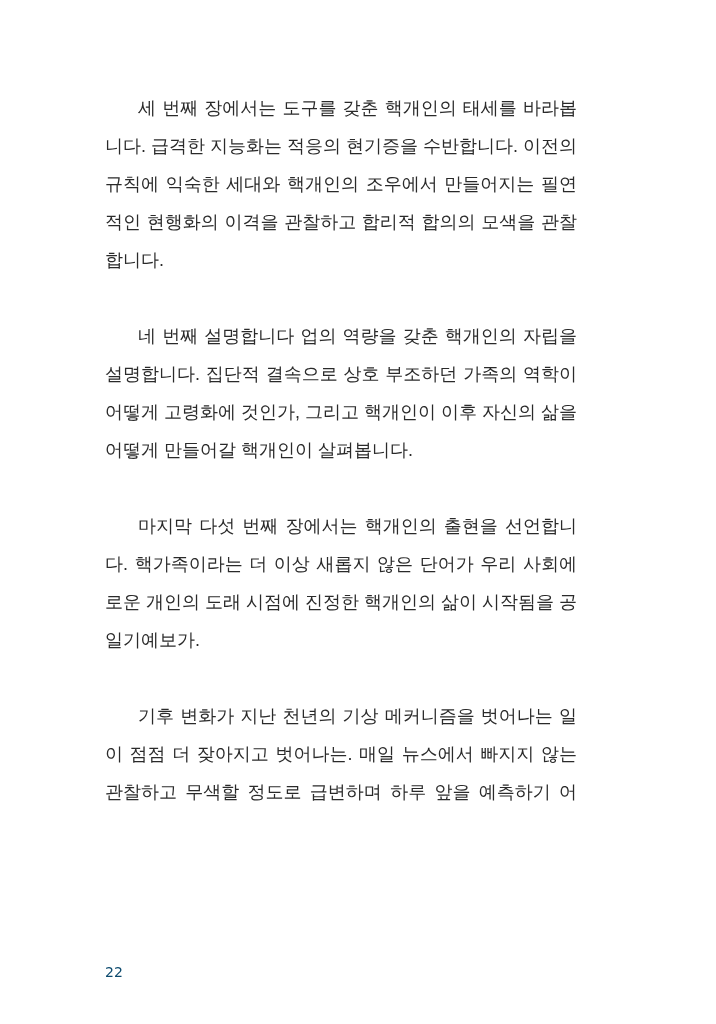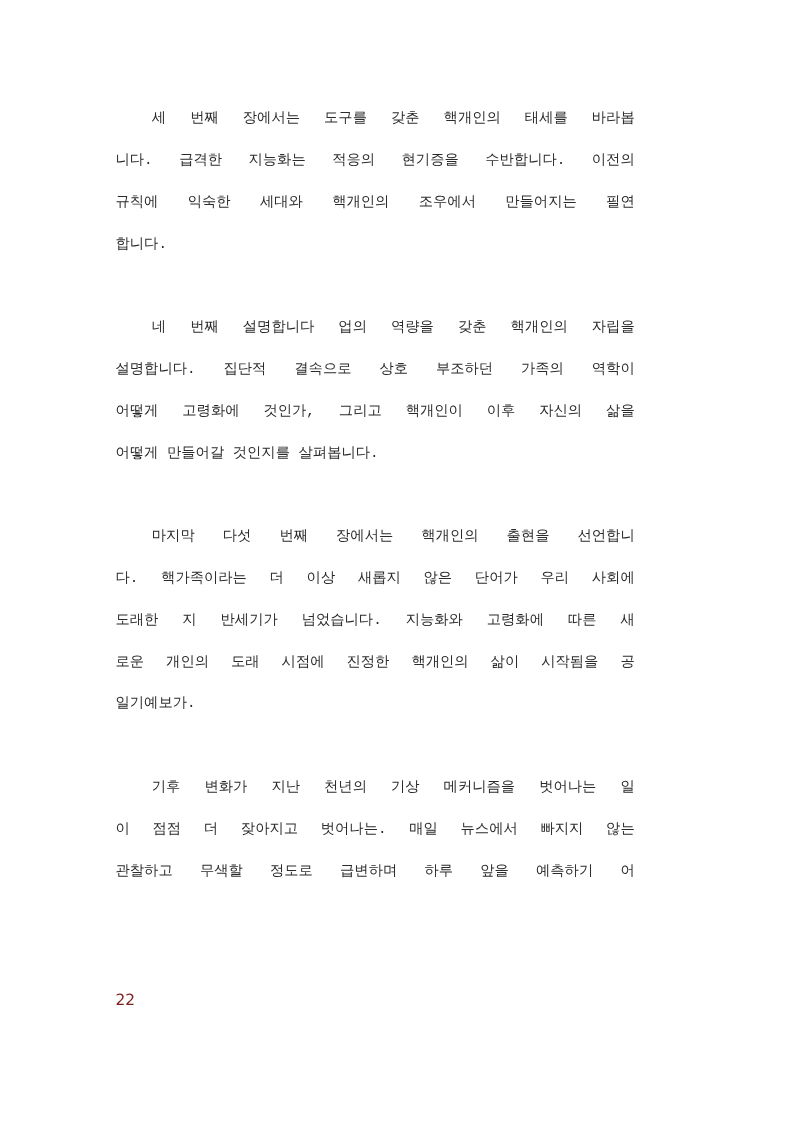--- a/index.html
+++ b/index.html
@@ -17,71 +17,71 @@
       position: absolute;
       left: 0; top: 0;
       width: 716px; height: 1024px;
       background: #ffffff;
     }
     .body-text {
       position: absolute;
       left: 105px;
       top: 89px;
       width: 472px;
-      font-family: Liberation Mono, monospace;
-      font-size: 13px;
+      font-family: Liberation Sans, sans-serif;
+      font-size: 18px;
       line-height: 38px;
       color: #2a2a2a;
       letter-spacing: 0px;
     }
     .line {
       display: block;
       white-space: nowrap;
       text-align: justify;
       text-align-last: justify;
     }
     .line.last {
       text-align-last: left;
     }
     .line.indent {
       padding-left: 33px;
     }
     .page-number {
       position: absolute;
       left: 105px;
-      top: 902px;
+      top: 964px;
       font-family: "DejaVu Sans", "Liberation Sans", sans-serif;
       font-size: 14px;
-      color: #7f1d1d;
+      color: #0c4a6e;
     }
   </style>
 </head>
 <body>
 
 <div class="page">
   <div class="body-text">
 
     <div class="para-block" style="margin-bottom:38px;">
       <span class="line indent">세 번째 장에서는 도구를 갖춘 핵개인의 태세를 바라봅</span>
       <span class="line">니다. 급격한 지능화는 적응의 현기증을 수반합니다. 이전의</span>
       <span class="line">규칙에 익숙한 세대와 핵개인의 조우에서 만들어지는 필연</span>
+      <span class="line">적인 현행화의 이격을 관찰하고 합리적 합의의 모색을 관찰</span>
       <span class="line last">합니다.</span>
     </div>
 
     <div class="para-block" style="margin-bottom:38px;">
       <span class="line indent">네 번째 설명합니다 업의 역량을 갖춘 핵개인의 자립을</span>
       <span class="line">설명합니다. 집단적 결속으로 상호 부조하던 가족의 역학이</span>
       <span class="line">어떻게 고령화에 것인가, 그리고 핵개인이 이후 자신의 삶을</span>
-      <span class="line last">어떻게 만들어갈 것인지를 살펴봅니다.</span>
+      <span class="line last">어떻게 만들어갈 핵개인이 살펴봅니다.</span>
     </div>
 
     <div class="para-block" style="margin-bottom:38px;">
       <span class="line indent">마지막 다섯 번째 장에서는 핵개인의 출현을 선언합니</span>
       <span class="line">다. 핵가족이라는 더 이상 새롭지 않은 단어가 우리 사회에</span>
-      <span class="line">도래한 지 반세기가 넘었습니다. 지능화와 고령화에 따른 새</span>
       <span class="line">로운 개인의 도래 시점에 진정한 핵개인의 삶이 시작됨을 공</span>
       <span class="line last">일기예보가.</span>
     </div>
 
     <div class="para-block">
       <span class="line indent">기후 변화가 지난 천년의 기상 메커니즘을 벗어나는 일</span>
       <span class="line">이 점점 더 잦아지고 벗어나는. 매일 뉴스에서 빠지지 않는</span>
       <span class="line">관찰하고 무색할 정도로 급변하며 하루 앞을 예측하기 어</span>
     </div>
 

